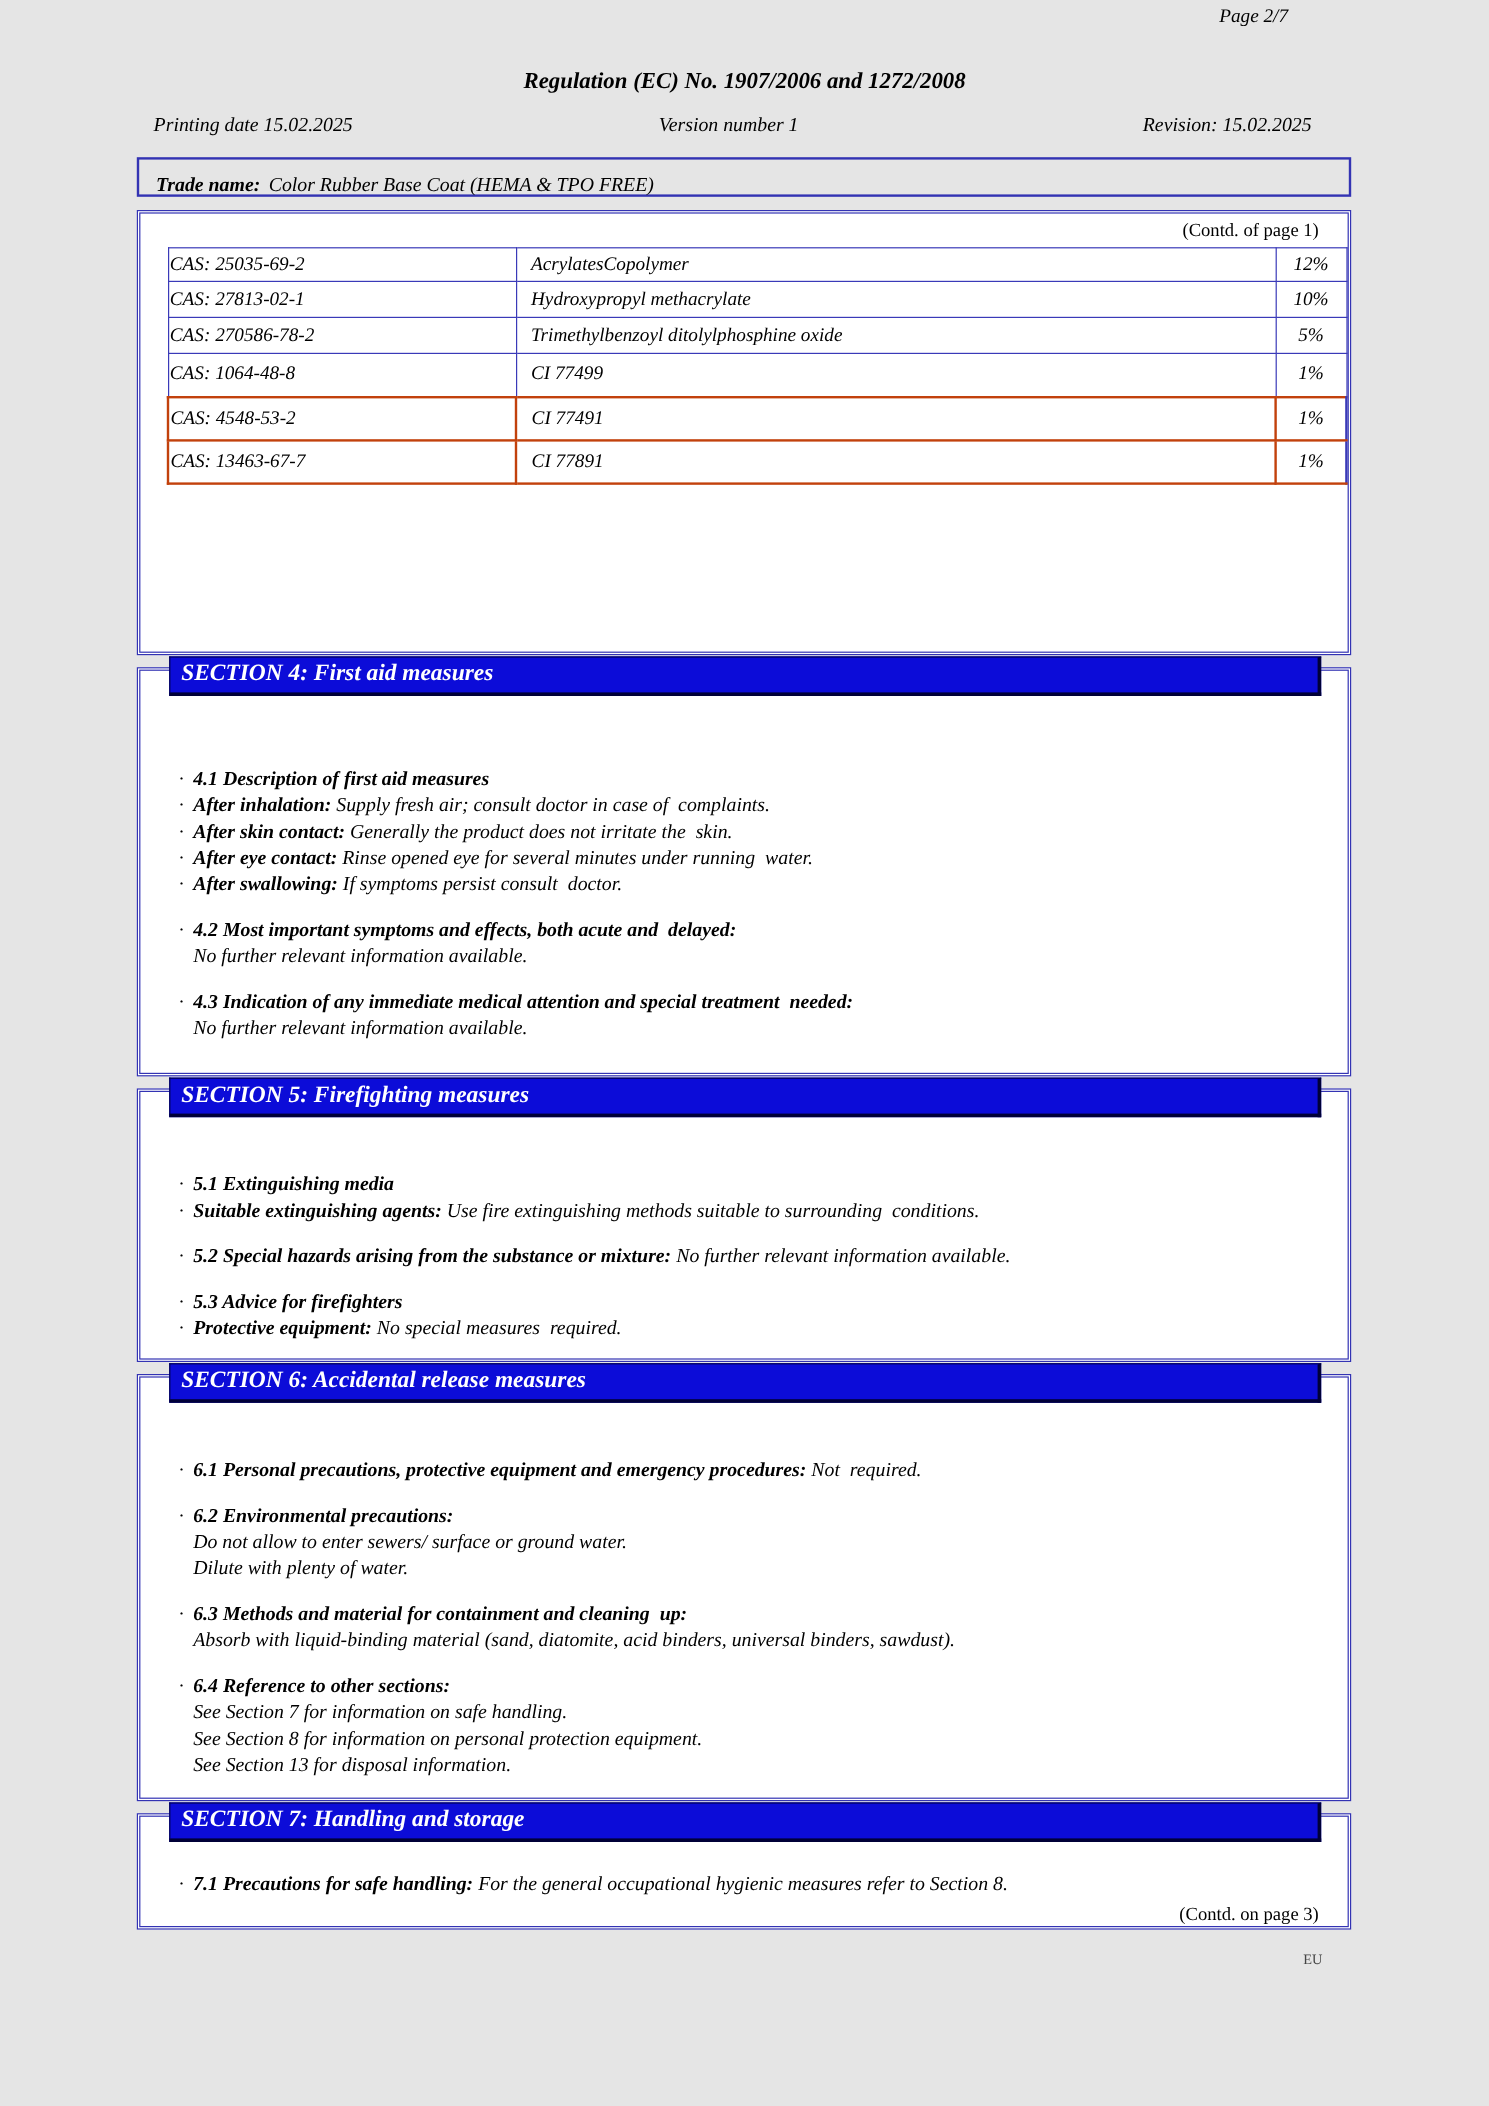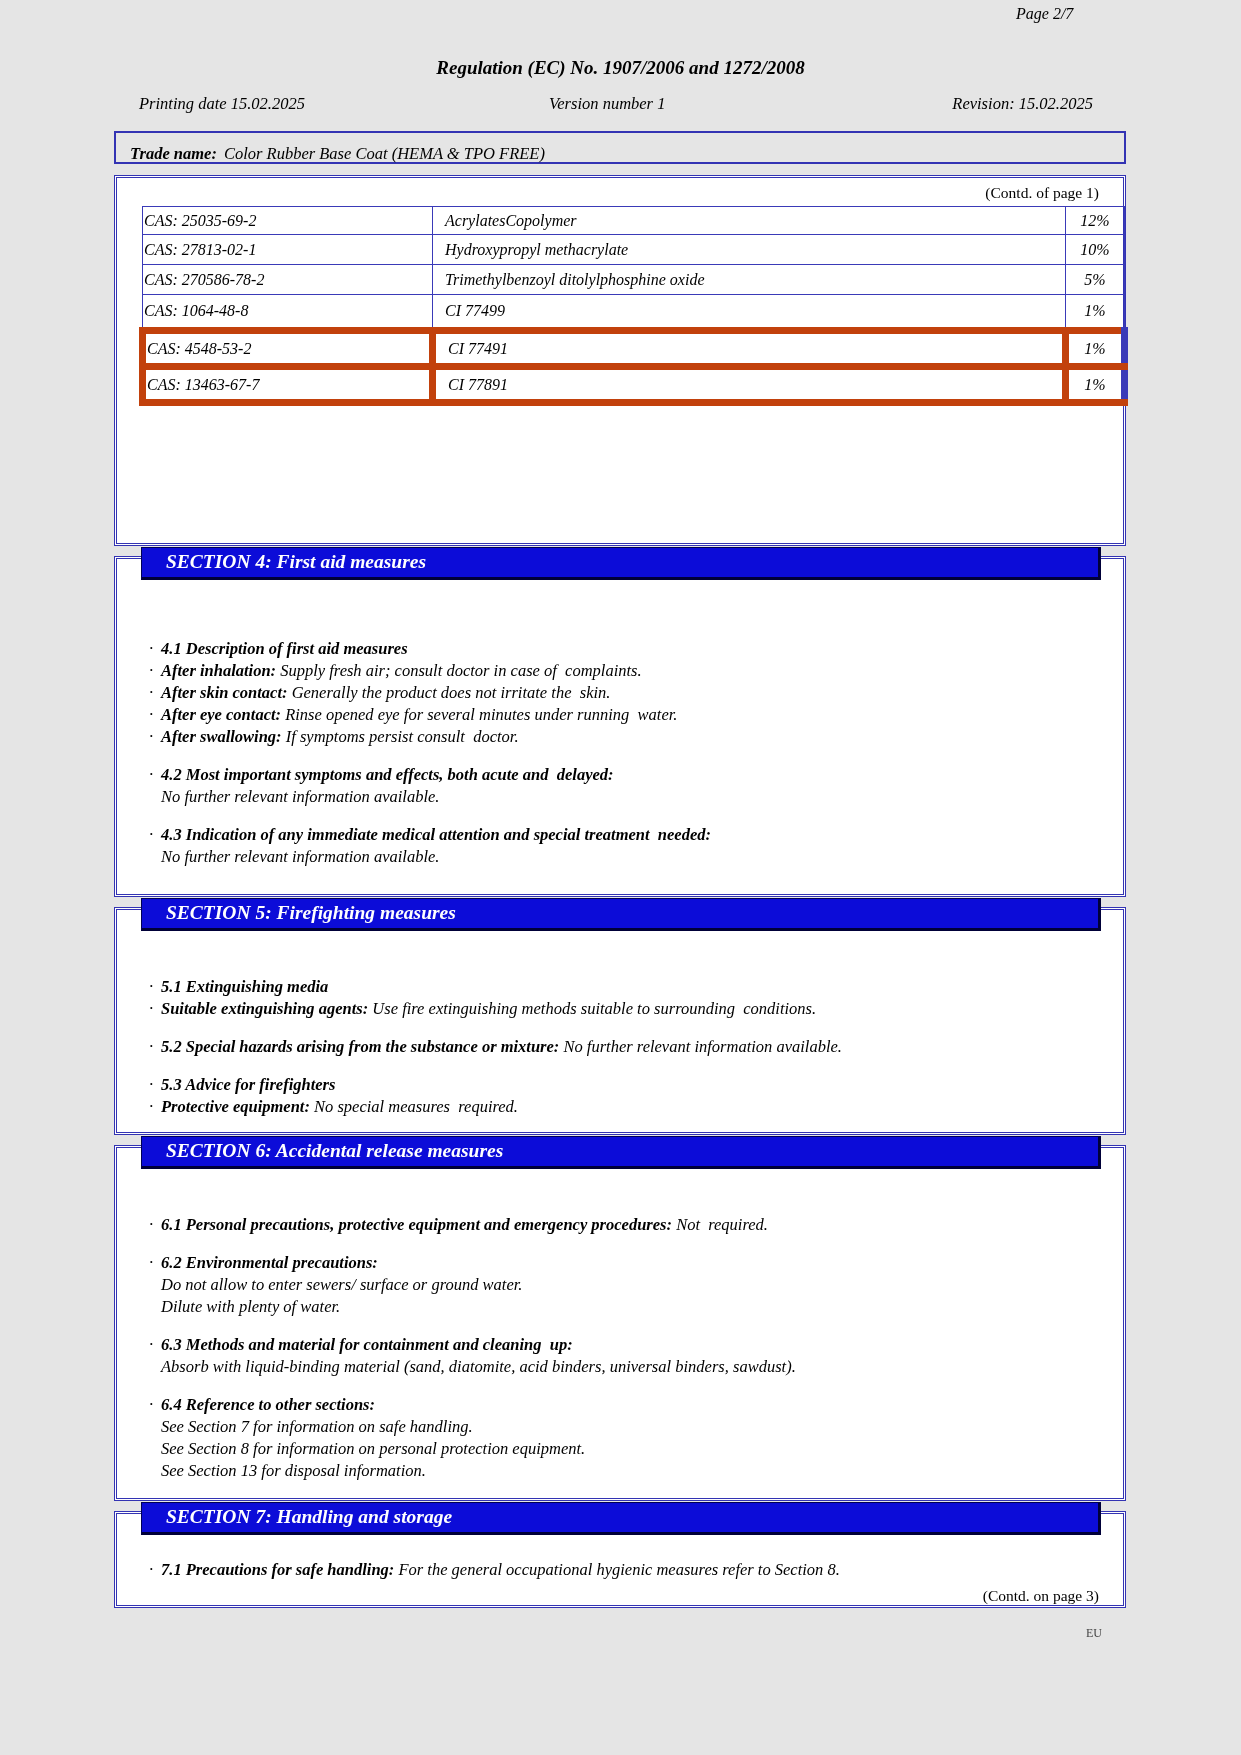--- a/index.html
+++ b/index.html
@@ -8,51 +8,51 @@
     font-family:"Liberation Serif","DejaVu Serif",serif;
     font-style:italic; color:#000; overflow:hidden;
   }
   
   .pagenum{position:absolute; top:5px; left:1016px; font-size:16px;}
   .doc-title{position:absolute; top:27px; left:0; width:100%; text-align:center;
     font-size:22px; font-weight:bold; letter-spacing:.2px;}
   .doc-subtitle{position:absolute; top:57px; left:0; width:100%; text-align:center;
     font-size:19px; font-weight:bold;}
   .meta{position:absolute; top:94px; left:0; width:100%; font-size:16.5px;}
-  .meta .printing{position:absolute; left:139px; top:0;}
+  .meta .printing{position:absolute; left:128px; top:0;}
   .meta .version{position:absolute; left:549px; top:0;}
   .meta .revision{position:absolute; right:148px; top:0;}
   
   .boxes{position:absolute; top:0; left:114px; width:1012px;}
   .trade-box{
     margin-top:131px; height:33px; box-sizing:border-box;
     border:2px solid #3333b3; padding:11px 0 0 14px; font-size:16.5px;
     margin-bottom:11px;
   }
   .trade-box .b{font-weight:bold; margin-right:7px;}
   .box{box-sizing:border-box; border:3px double #3333b3; background:#fff;}
   .table-box{min-height:371px; margin-bottom:10px;}
   .contd-top{margin:6px 24px 4px 0; height:18px; text-align:right;
     font-style:normal; font-size:15.5px; line-height:18px;}
   table.ing{border-collapse:collapse; margin-left:22px; width:962px; table-layout:fixed;}
   table.ing td{font-size:16px; vertical-align:middle; overflow:hidden;}
   td.cas{width:287px; }
   td.nm{width:619px; padding-left:12px;}
   td.pct{width:56px; text-align:center;}
   tr.row-blue td{border:1px solid #3a3ab8;}
-  tr.row-black td{border:7px solid #c2410c;margin-top:39px;}
+  tr.row-black td{border:2px solid #c2410c;margin-top:39px;}
   tr.row-black td.pct{border-right-color:#3a3ab8;}
   tr.h-s{height:28px;} tr.h-m{height:30px;} tr.h-t{height:36px;}
   
   .section{border:3px double #3333b3; box-sizing:border-box; margin-bottom:10px; background:#fff;}
   .bar{
     position:relative; margin:-12px 22px 0 24px; height:33px; box-sizing:border-box;
     background:#0c0cd8; border:1px solid #000055; border-right:3px solid #000038;
     border-bottom:3px solid #000038; color:#fff; font-weight:bold; font-size:19.5px;
-    line-height:28px; padding-left:24px; z-index:2;
+    line-height:28px; padding-left:9px; z-index:2;
   }
   .paras{padding:0 40px 0 44px; font-size:16.5px;}
   .group{margin-top:16px;}
   .line{position:relative; line-height:22px; white-space:pre-wrap;}
   .line .dot{position:absolute; left:-12px; top:0; font-weight:normal;}
   .line .b{font-weight:bold;}
   .s4 .paras{margin-top:58px; padding-bottom:26px;}
   .s5 .paras{margin-top:45px; padding-bottom:14px;}
   .s6 .paras{margin-top:45px; padding-bottom:16px;}
   .s7 .paras{margin-top:24px; padding-bottom:6px;}

